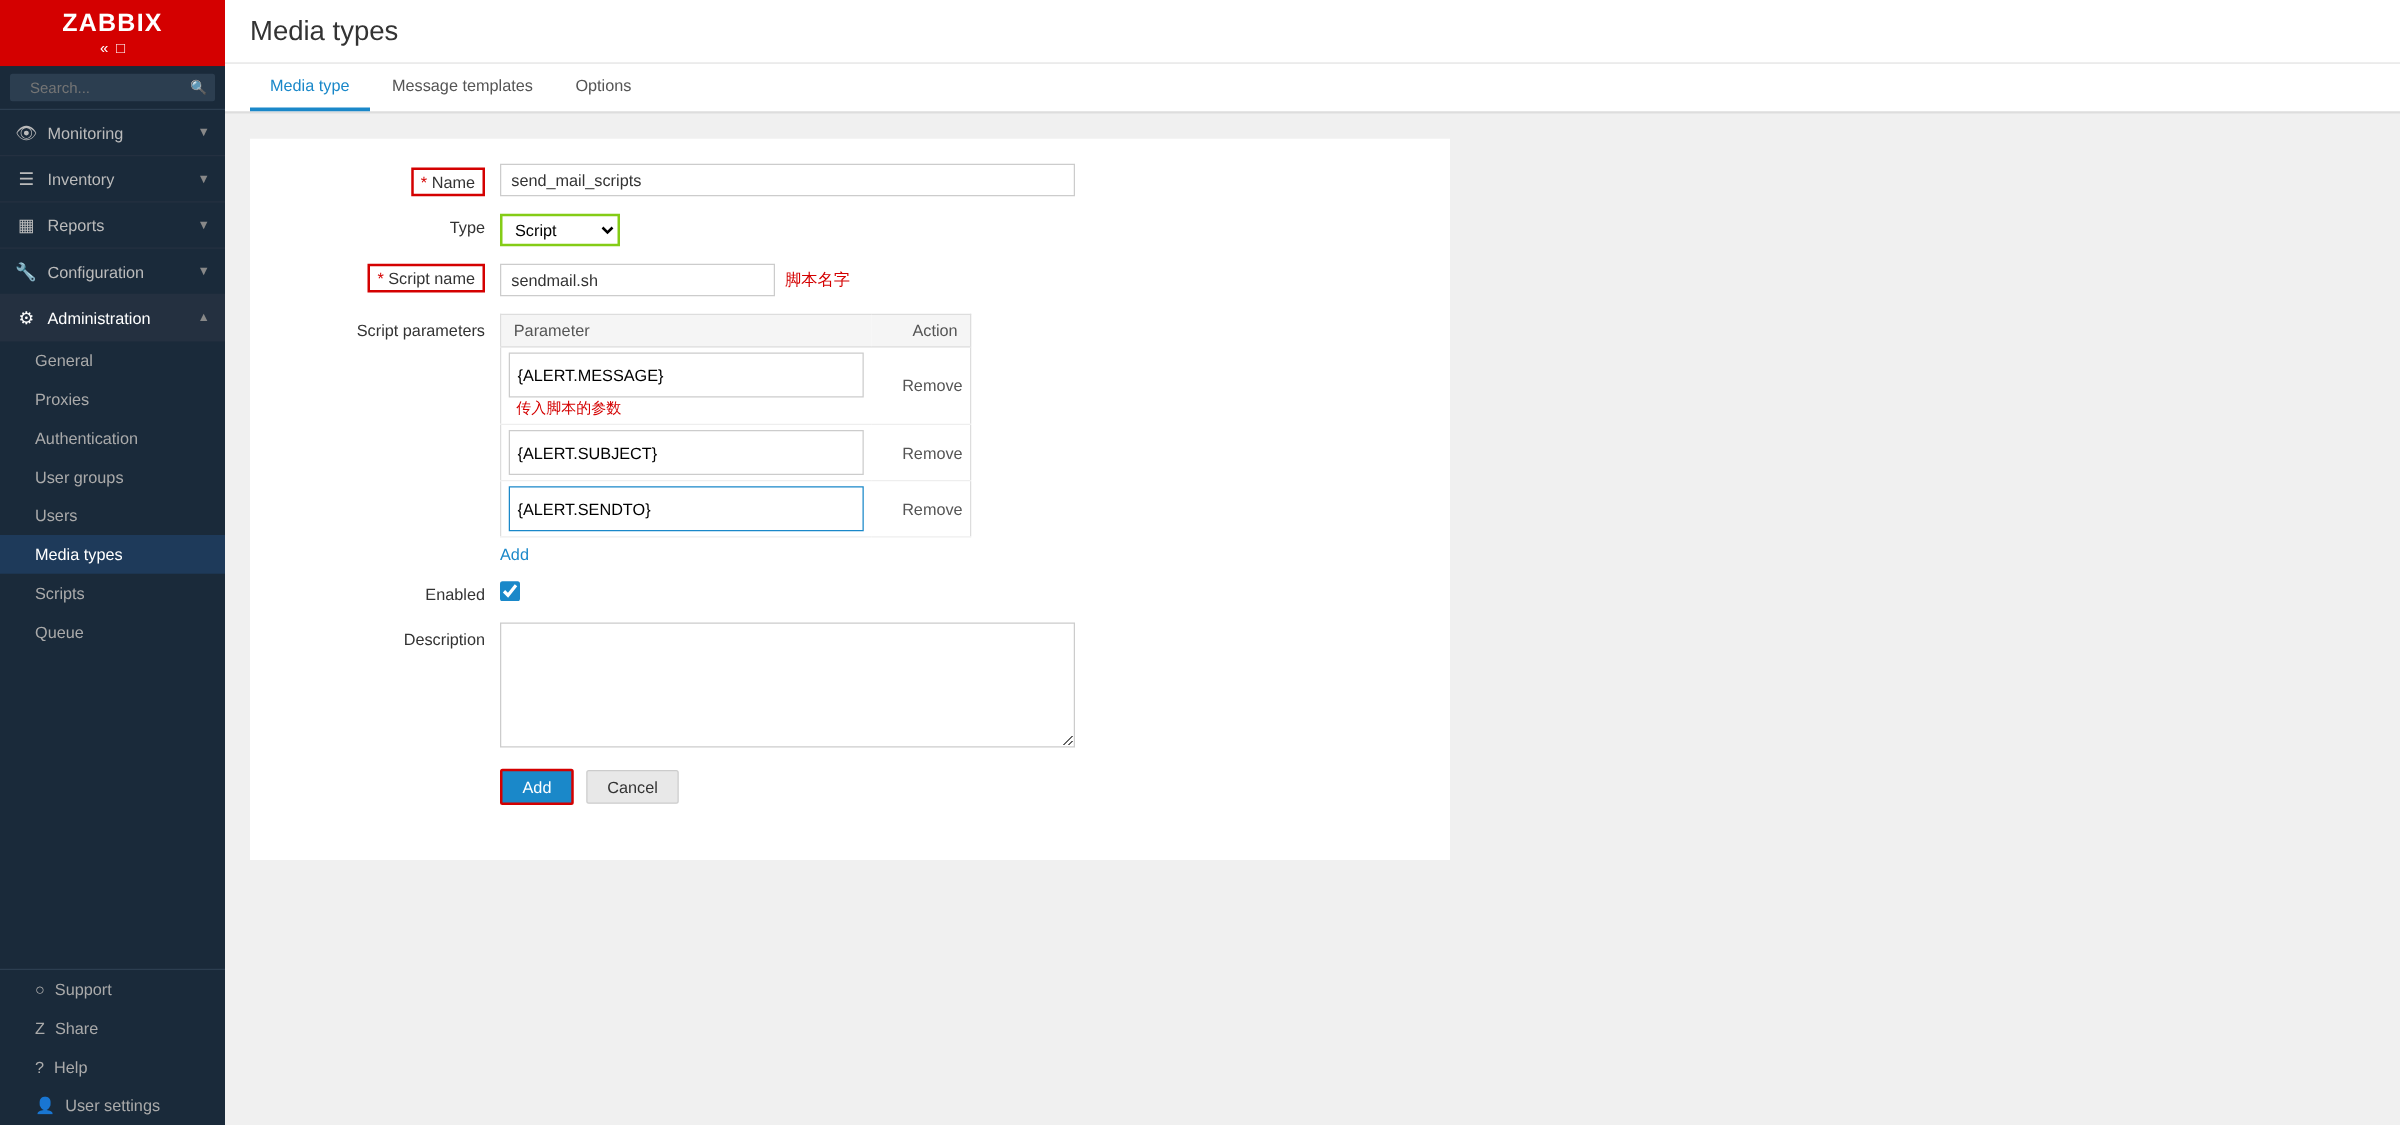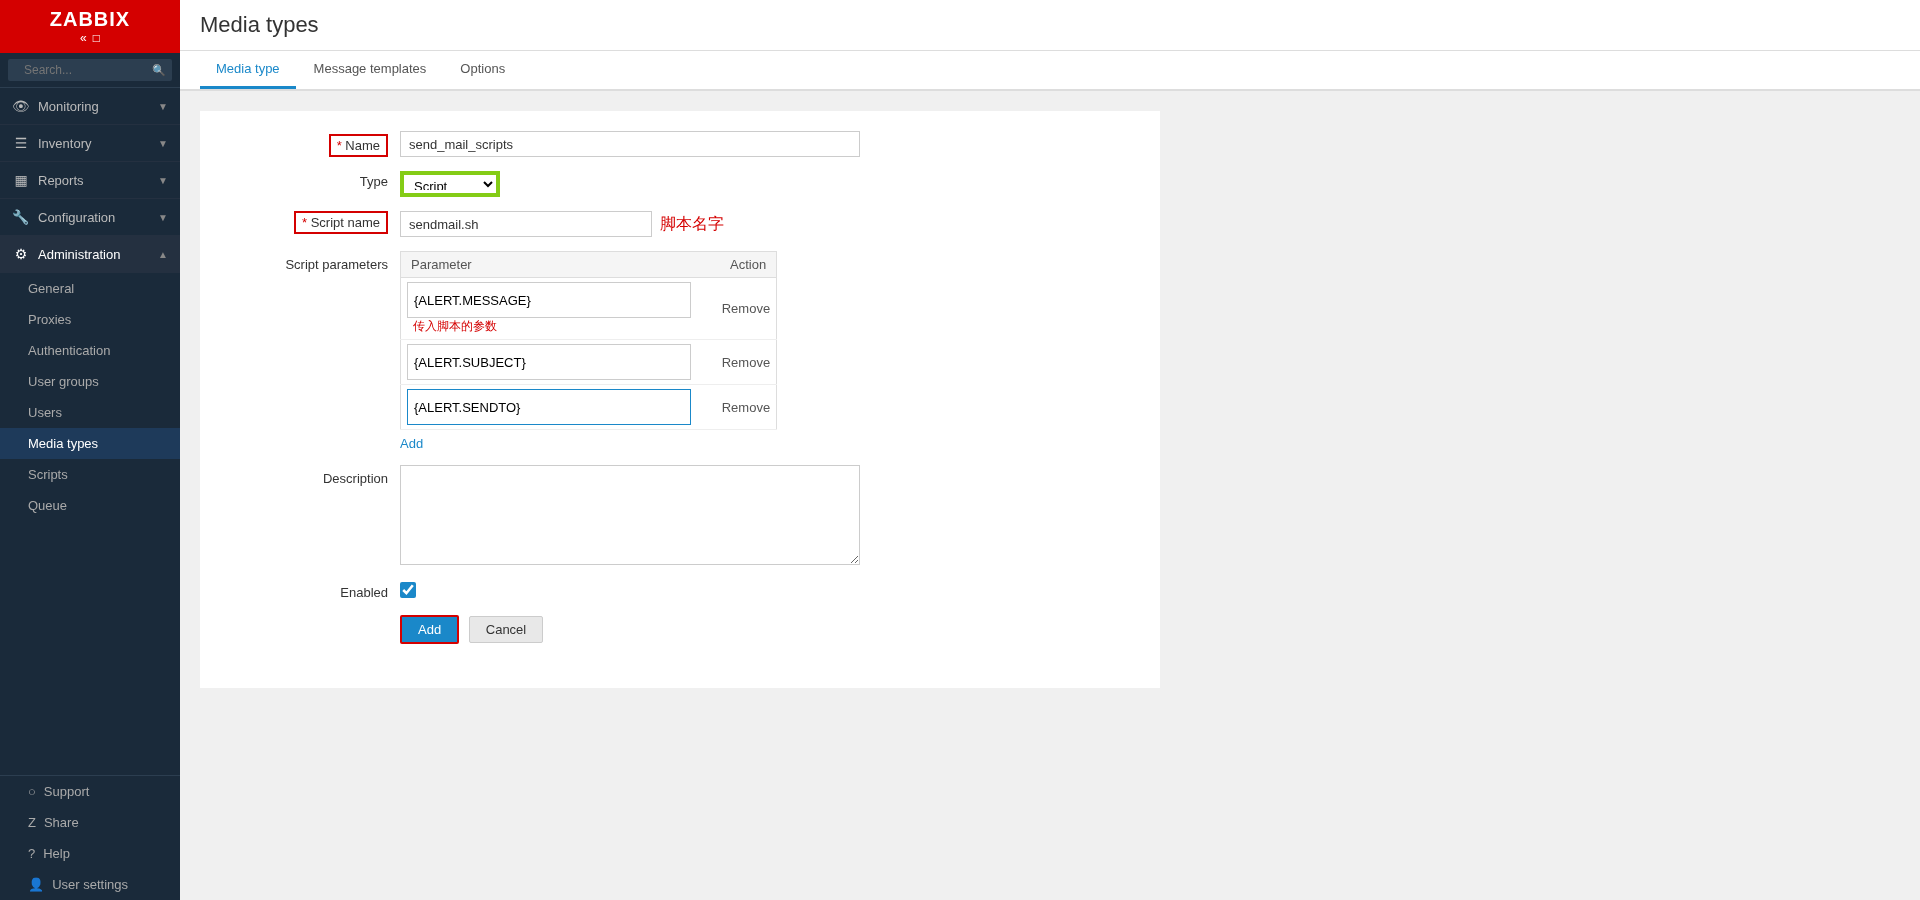--- a/index.html
+++ b/index.html
@@ -162,21 +162,21 @@
       height: 26px;
     }
 
     
     .type-select-wrap {
       display: flex;
       align-items: center;
     }
     .type-select-wrap select {
       padding: 3px 6px;
-      border: 4px solid #84cc16;
+      border: 2px solid #84cc16;
       font-size: 13px;
       height: 26px;
       background: white;
       cursor: pointer;
       outline: none;
     }
 
     
     .script-name-label {
       width: 170px;
@@ -451,22 +451,22 @@
         </div>
       </div>
 
       <div class="form-row">
         <div class="script-name-label">
           <span class="script-name-label-inner">
             <span class="required">* </span><span>Script name</span>
           </span>
         </div>
         <div class="form-input" style="display:flex; align-items:center; gap:8px;">
-          <input type="text" style="width: 252px;" id="script-name-input" value="sendmail.sh">
-          <span style="color:#d40000; font-size:16px;text-align:right;">脚本名字</span>
+          <input type="text" style="width: 220px;" id="script-name-input" value="sendmail.sh">
+          <span style="color:#d40000; font-size:13px;text-align:right;">脚本名字</span>
         </div>
       </div>
 
       <div class="form-row" style="align-items:flex-start;">
         <div class="type-label-wrap" style="padding-top:6px;">
           <span>Script parameters</span>
         </div>
         <div>
           <table class="params-table">
             <thead>
@@ -500,35 +500,35 @@
                 <td class="action-col">
                   <a class="remove-link">Remove</a>
                 </td>
               </tr>
             </tbody>
           </table>
           <a class="add-link">Add</a>
         </div>
       </div>
 
+      <div class="form-row">
+        <div class="type-label-wrap">
+          <span>Enabled</span>
+        </div>
+        <div>
+          <input type="checkbox" class="enabled-checkbox" checked="" style="">
+        </div>
+      </div>
+
       <div class="form-row" style="align-items:flex-start;">
         <div class="type-label-wrap" style="padding-top:6px;">
           <span>Description</span>
         </div>
         <div>
           <textarea class="desc-textarea" style=""></textarea>
-        </div>
-      </div>
-
-      <div class="form-row">
-        <div class="type-label-wrap">
-          <span>Enabled</span>
-        </div>
-        <div>
-          <input type="checkbox" class="enabled-checkbox" checked="" style="">
         </div>
       </div>
 
       <div class="form-row">
         <div style="width:170px; min-width:170px;"></div>
         <div>
           <button class="btn-add">Add</button>
           <button class="btn-cancel">Cancel</button>
         </div>
       </div>

